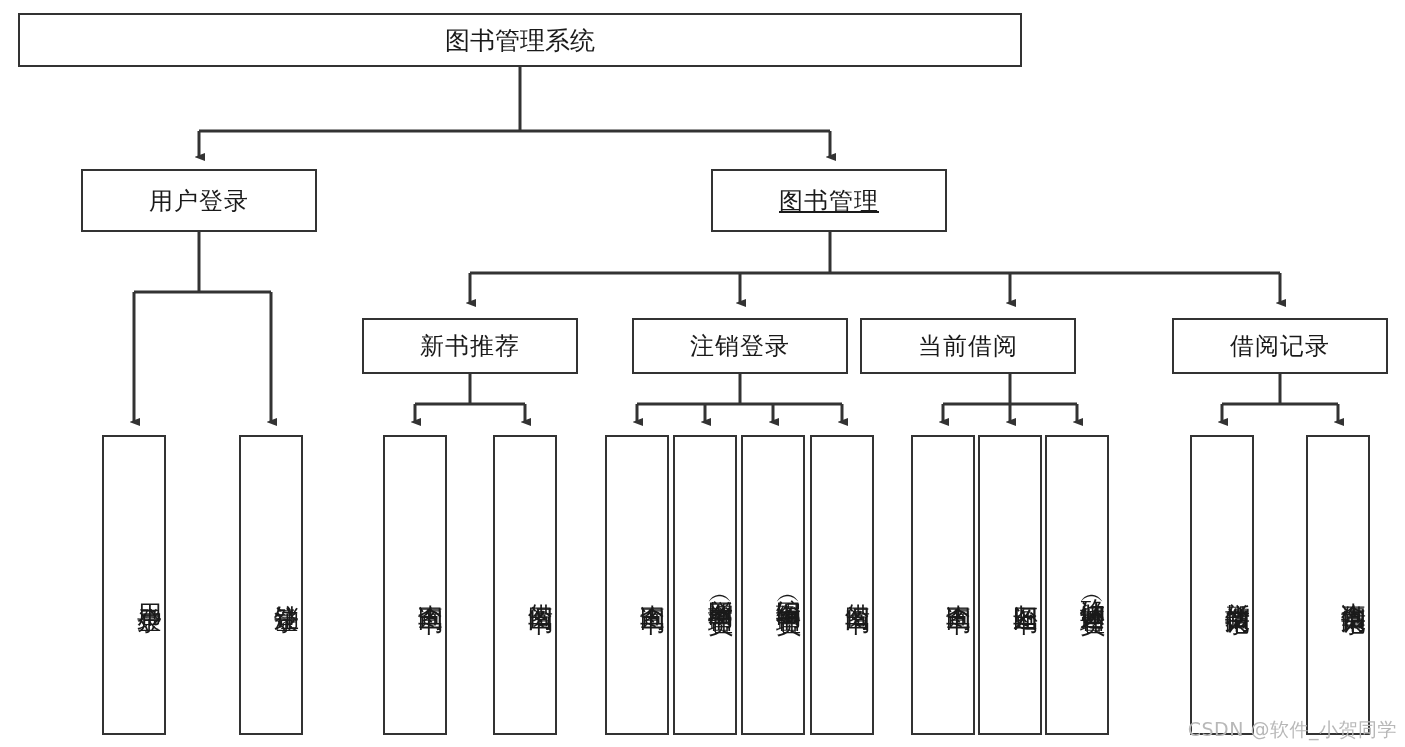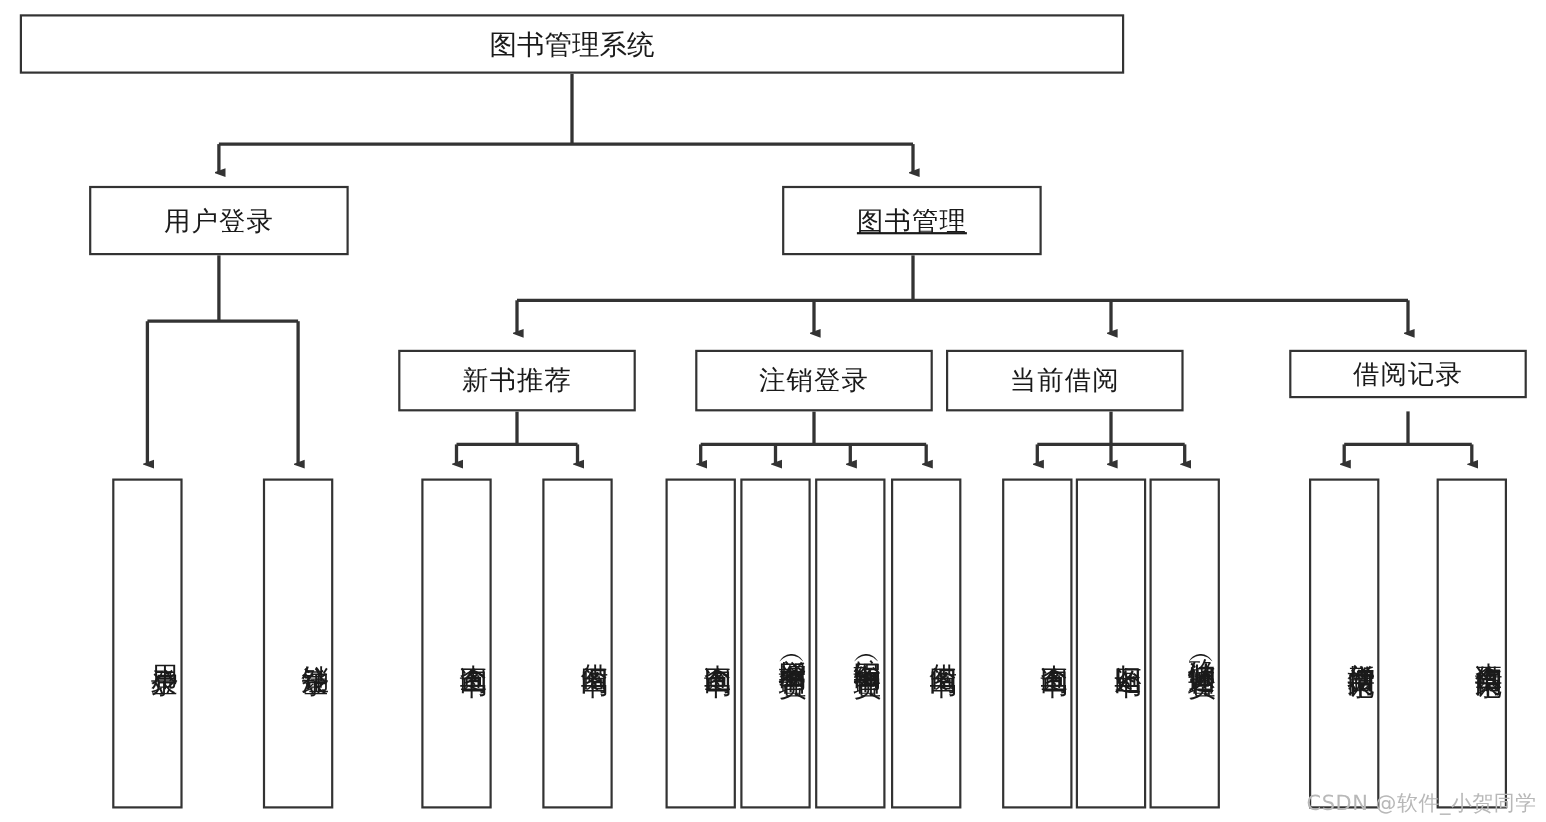--- a/index.html
+++ b/index.html
@@ -119,21 +119,21 @@
   </svg>
 
   <div class="node node-root" style="left:18px; top:13px; width:1004px; height:54px;">图书管理系统</div>
 
   <div class="node node-h" style="left:81px; top:169px; width:236px; height:63px;">用户登录</div>
   <div class="node node-h" style="left:711px; top:169px; width:236px; height:63px;text-decoration:underline;">图书管理</div>
 
   <div class="node node-h" style="left:362px; top:318px; width:216px; height:56px;">新书推荐</div>
   <div class="node node-h" style="left:632px; top:318px; width:216px; height:56px;">注销登录</div>
   <div class="node node-h" style="left:860px; top:318px; width:216px; height:56px;">当前借阅</div>
-  <div class="node node-h" style="left:1172px; top:318px; width:216px; height:44px;">借阅记录</div>
+  <div class="node node-h" style="left:1172px; top:318px; width:216px; height:56px;">借阅记录</div>
 
   <div class="node node-v" style="left:102px; top:435px; width:64px; height:300px;">用户登录</div>
   <div class="node node-v" style="left:239px; top:435px; width:64px; height:300px;">注销登录</div>
 
   <div class="node node-v" style="left:383px; top:435px; width:64px; height:300px;">查询图书</div>
   <div class="node node-v" style="left:493px; top:435px; width:64px; height:300px;">借阅图书</div>
 
   <div class="node node-v" style="left:605px; top:435px; width:64px; height:300px;">查询图书</div>
   <div class="node node-v" style="left:673px; top:435px; width:64px; height:300px;">新增图书（管理员）</div>
   <div class="node node-v" style="left:741px; top:435px; width:64px; height:300px;">编辑图书（管理员）</div>

